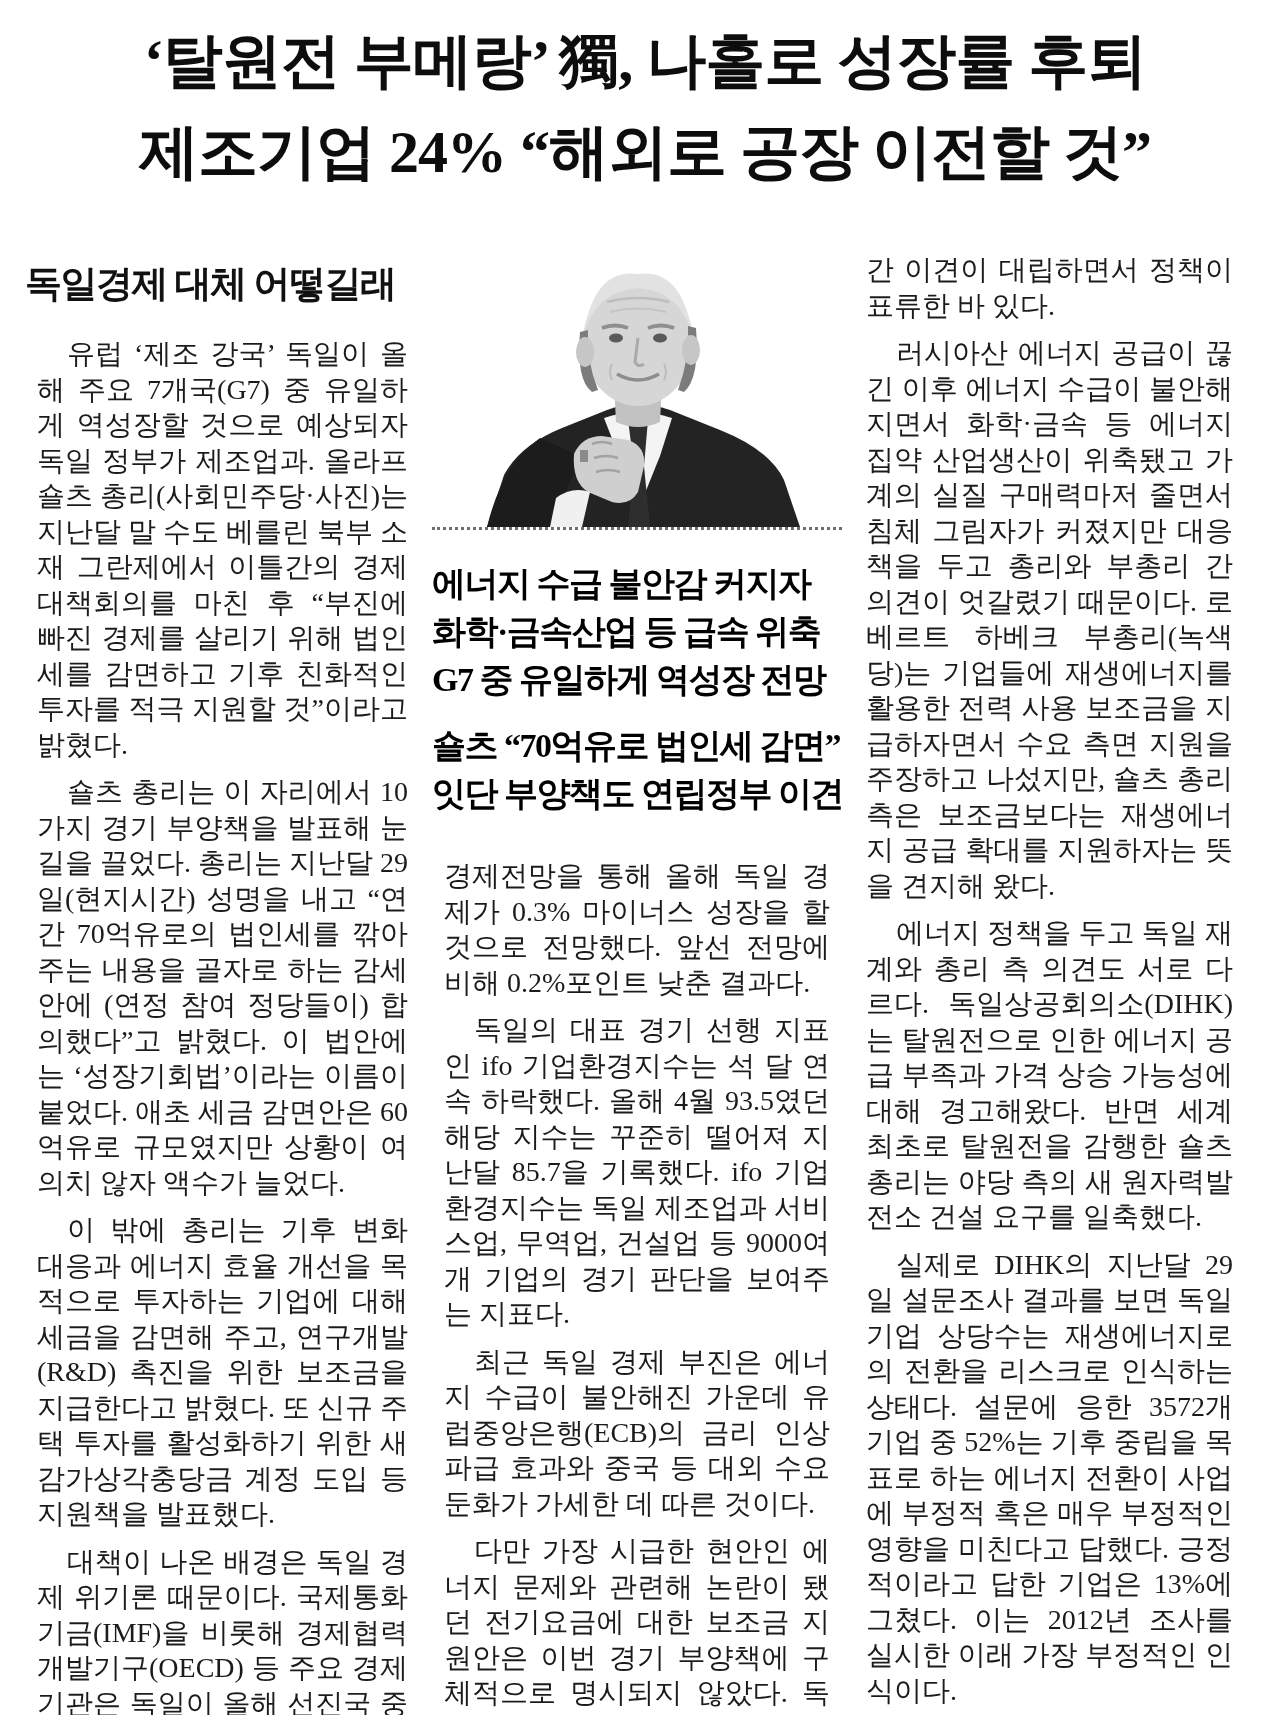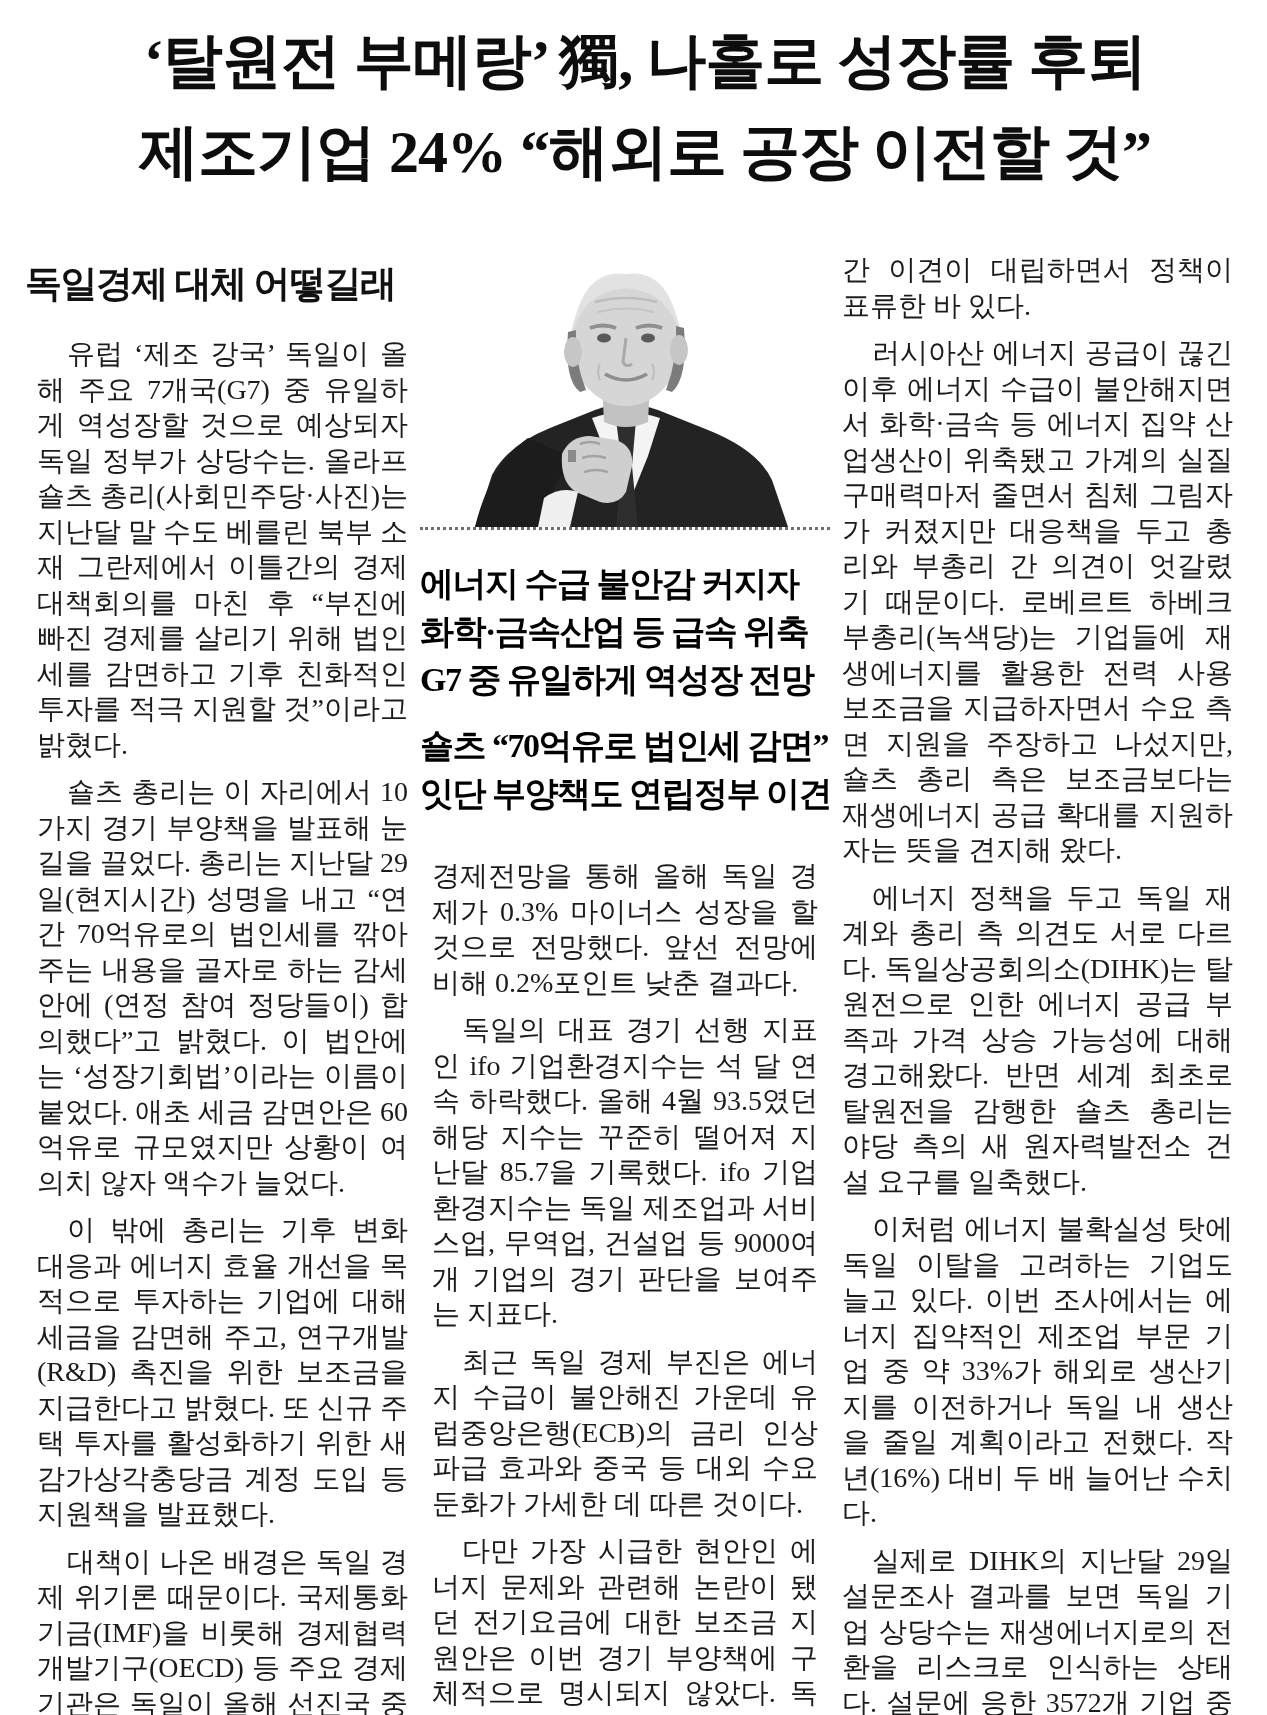--- a/index.html
+++ b/index.html
@@ -25,20 +25,21 @@
     font-size:60px;
     line-height:91px;
     white-space:nowrap;
   }
   
   .columns{
     position:absolute;
     top:240px;left:25px;right:22px;bottom:0;
     display:grid;
     grid-template-columns:395px 410px 1fr;
+    column-gap:12px;
     overflow:hidden;
   }
   .col{
     font-size:28px;
     line-height:35.5px;
     text-align:justify;
     word-break:break-all;
     overflow:hidden;
   }
   .col p{margin:12px;text-indent:30px;}
@@ -79,21 +80,21 @@
 
   <div class="headline">
     <div class="hl">‘탈원전 부메랑’ 獨, 나홀로 성장률 후퇴</div>
     <div class="hl">제조기업 24% “해외로 공장 이전할 것”</div>
   </div>
 
   <div class="columns">
 
     <div class="col">
       <div class="kicker">독일경제 대체 어떻길래</div>
-      <p>유럽 ‘제조 강국’ 독일이 올해 주요 7개국(G7) 중 유일하게 역성장할 것으로 예상되자 독일 정부가 상당수는. 올라프 숄츠 총리(사회민주당·사진)는 지난달 말 수도 베를린 북부 소재 그란제에서 이틀간의 경제대책회의를 마친 후 “부진에 빠진 경제를 살리기 위해 법인세를 감면하고 기후 친화적인 투자를 적극 지원할 것”이라고 밝혔다.</p>
+      <p>유럽 ‘제조 강국’ 독일이 올해 주요 7개국(G7) 중 유일하게 역성장할 것으로 예상되자 독일 정부가 제조업과. 올라프 숄츠 총리(사회민주당·사진)는 지난달 말 수도 베를린 북부 소재 그란제에서 이틀간의 경제대책회의를 마친 후 “부진에 빠진 경제를 살리기 위해 법인세를 감면하고 기후 친화적인 투자를 적극 지원할 것”이라고 밝혔다.</p>
       <p>숄츠 총리는 이 자리에서 10가지 경기 부양책을 발표해 눈길을 끌었다. 총리는 지난달 29일(현지시간) 성명을 내고 “연간 70억유로의 법인세를 깎아주는 내용을 골자로 하는 감세안에 (연정 참여 정당들이) 합의했다”고 밝혔다. 이 법안에는 ‘성장기회법’이라는 이름이 붙었다. 애초 세금 감면안은 60억유로 규모였지만 상황이 여의치 않자 액수가 늘었다.</p>
       <p>이 밖에 총리는 기후 변화 대응과 에너지 효율 개선을 목적으로 투자하는 기업에 대해 세금을 감면해 주고, 연구개발(R&amp;D) 촉진을 위한 보조금을 지급한다고 밝혔다. 또 신규 주택 투자를 활성화하기 위한 새 감가상각충당금 계정 도입 등 지원책을 발표했다.</p>
       <p>대책이 나온 배경은 독일 경제 위기론 때문이다. 국제통화기금(IMF)을 비롯해 경제협력개발기구(OECD) 등 주요 경제기관은 독일이 올해 선진국 중 유일하게 역성장할 것으로 내다봤다. 한국은행도 이달 3일 ‘해외경제 포커스’를 통해 “독일 경제는 단기에 상황이 나아지기 어려우며 독일이 다시 ‘유럽의 병자’로 전락할 수 있다”고 진단한 바 있다. 올해 2분기 독일 국내총생산(GDP) 증가율은 전년 동기 대비 -0.2%를 기록했다. IMF는 최근 수정</p>
     </div>
 
     <div class="col">
 
       <div class="photo-wrap">
         <svg viewBox="0 0 410 287" preserveAspectRatio="xMidYMax meet">
           <rect x="0" y="0" width="410" height="287" fill="#ffffff"></rect>
@@ -153,19 +154,18 @@
       <p class="no-indent">경제전망을 통해 올해 독일 경제가 0.3% 마이너스 성장을 할 것으로 전망했다. 앞선 전망에 비해 0.2%포인트 낮춘 결과다.</p>
       <p>독일의 대표 경기 선행 지표인 ifo 기업환경지수는 석 달 연속 하락했다. 올해 4월 93.5였던 해당 지수는 꾸준히 떨어져 지난달 85.7을 기록했다. ifo 기업환경지수는 독일 제조업과 서비스업, 무역업, 건설업 등 9000여 개 기업의 경기 판단을 보여주는 지표다.</p>
       <p>최근 독일 경제 부진은 에너지 수급이 불안해진 가운데 유럽중앙은행(ECB)의 금리 인상 파급 효과와 중국 등 대외 수요 둔화가 가세한 데 따른 것이다.</p>
       <p>다만 가장 시급한 현안인 에너지 문제와 관련해 논란이 됐던 전기요금에 대한 보조금 지원안은 이번 경기 부양책에 구체적으로 명시되지 않았다. 독일은 내각 차원에서 법인세 감면과 재생에너지를 활용한 전력 사용 보조금 등을 두고 서로 다른 정당 소속 관료들</p>
     </div>
 
     <div class="col">
       <p class="no-indent">간 이견이 대립하면서 정책이 표류한 바 있다.</p>
       <p>러시아산 에너지 공급이 끊긴 이후 에너지 수급이 불안해지면서 화학·금속 등 에너지 집약 산업생산이 위축됐고 가계의 실질 구매력마저 줄면서 침체 그림자가 커졌지만 대응책을 두고 총리와 부총리 간 의견이 엇갈렸기 때문이다. 로베르트 하베크 부총리(녹색당)는 기업들에 재생에너지를 활용한 전력 사용 보조금을 지급하자면서 수요 측면 지원을 주장하고 나섰지만, 숄츠 총리 측은 보조금보다는 재생에너지 공급 확대를 지원하자는 뜻을 견지해 왔다.</p>
       <p>에너지 정책을 두고 독일 재계와 총리 측 의견도 서로 다르다. 독일상공회의소(DIHK)는 탈원전으로 인한 에너지 공급 부족과 가격 상승 가능성에 대해 경고해왔다. 반면 세계 최초로 탈원전을 감행한 숄츠 총리는 야당 측의 새 원자력발전소 건설 요구를 일축했다.</p>
-      <p>이처럼 에너지 불확실성 탓에 독일 이탈을 고려하는 기업도 늘고 있다. 이번 조사에서는 에너지 집약적인 제조업 부문 기업 중 약 33%가 해외로 생산기지를 이전하거나 독일 내 생산을 줄일 계획이라고 전했다. 작년(16%) 대비 두 배 늘어난 수치다.</p>
       <p>실제로 DIHK의 지난달 29일 설문조사 결과를 보면 독일 기업 상당수는 재생에너지로의 전환을 리스크로 인식하는 상태다. 설문에 응한 3572개 기업 중 52%는 기후 중립을 목표로 하는 에너지 전환이 사업에 부정적 혹은 매우 부정적인 영향을 미친다고 답했다. 긍정적이라고 답한 기업은 13%에 그쳤다. 이는 2012년 조사를 실시한 이래 가장 부정적인 인식이다.</p>
 
     </div>
 
   </div>
 </div>
 
 </body></html>

